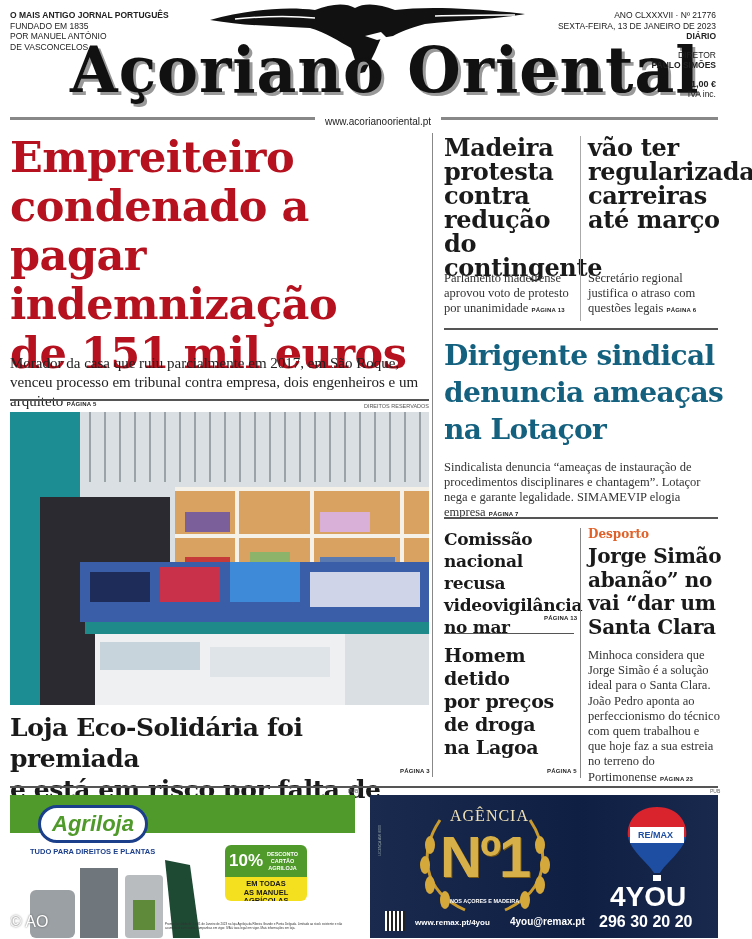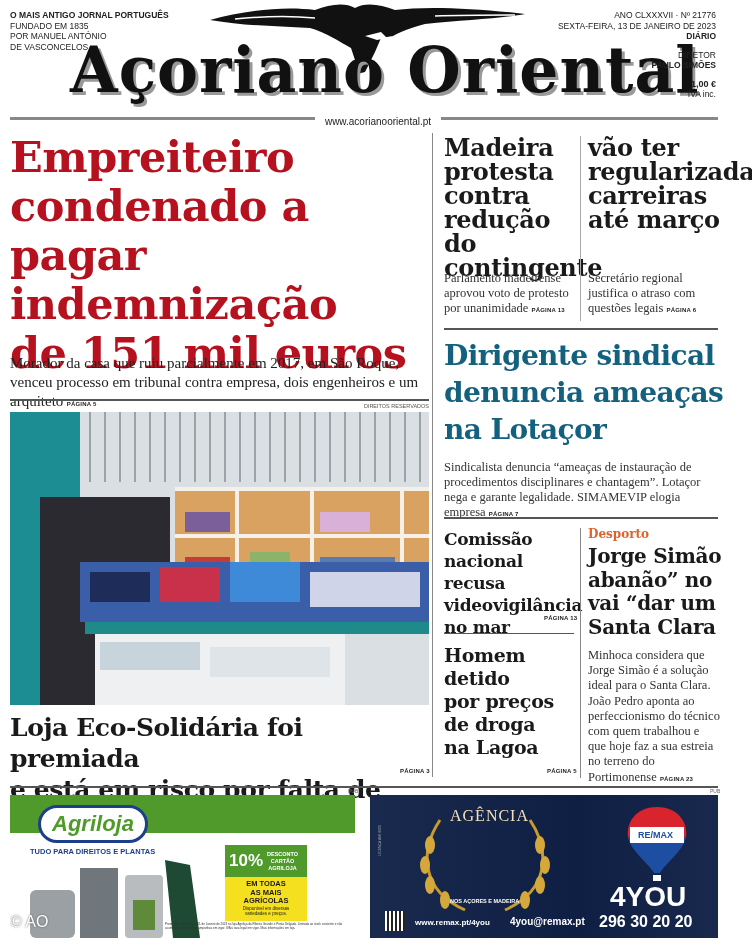--- a/index.html
+++ b/index.html
@@ -221,32 +221,32 @@
   <div class="abs" style="left:0;top:0;width:345px;height:38px;background:#4f9a2a"></div>
   <div class="abs sans" style="left:28px;top:10px;width:110px;height:38px;background:#fff;border-radius:20px;border:3px solid #1c3f8c;text-align:center;line-height:32px;font-weight:700;font-size:22px;color:#4f9a2a;font-style:italic">Agriloja</div>
   <div class="abs sans" style="left:20px;top:52px;font-size:7.5px;font-weight:700;color:#1c3f8c">TUDO PARA DIREITOS E PLANTAS</div>
   <svg class="abs" style="left:15px;top:65px" width="175" height="78">
     <rect x="5" y="30" width="45" height="48" rx="6" fill="#9aa0a4"></rect>
     <rect x="55" y="8" width="38" height="70" fill="#6f777c"></rect>
     <rect x="100" y="15" width="38" height="63" rx="4" fill="#b8bcbe"></rect>
     <rect x="108" y="40" width="22" height="30" fill="#5e8a3a"></rect>
     <polygon points="140,0 165,5 175,78 148,78" fill="#1e4a34"></polygon>
   </svg>
-  <div class="abs" style="left:215px;top:50px;width:82px;height:80px;border-radius:0;overflow:hidden">
+  <div class="abs" style="left:215px;top:50px;width:82px;height:56px;border-radius:6px;overflow:hidden">
     <div style="height:32px;background:#4f9a2a;display:flex;align-items:center;padding-left:4px">
       <span class="sans" style="color:#fff;font-weight:700;font-size:17px">10%</span>
       <span class="sans" style="color:#fff;font-weight:700;font-size:5.5px;line-height:7px;margin-left:4px;text-align:center">
         <span style="display:block">DESCONTO</span>
         <span style="display:block">CARTÃO</span>
         <span style="display:block">AGRILOJA</span>
       </span>
     </div>
     <div class="sans" style="height:44px;background:#f5e020;text-align:center;font-weight:700;font-size:7.5px;line-height:8.5px;padding-top:3px;color:#1a1a1a">
       <div>EM TODAS</div>
-      <div>AS MAIS</div>
+      <div>AS MANUEL</div>
       <div>AGRÍCOLAS</div>
       <div style="font-weight:400;font-size:4.5px;line-height:5.5px">Disponível em diversas</div>
       <div style="font-weight:400;font-size:4.5px;line-height:5.5px">variedades e preços.</div>
     </div>
   </div>
   <div class="abs sans" style="left:155px;top:127px;width:185px;font-size:3px;line-height:4px;color:#333">Promoção válida de 1 a 31 de Janeiro de 2023 na loja Agriloja da Ribeira Grande e Ponta Delgada. Limitado ao stock existente e não acumulável com outras campanhas em vigor. IVA à taxa legal em vigor. Mais informações em loja.</div>
   <div class="abs sans" style="left:0px;top:118px;font-size:16px;color:#fff;text-shadow:0 0 2px #555">© AO</div>
 </div>
 
 <div class="abs ad" style="left:370px;top:795px;width:348px;height:143px;background:linear-gradient(90deg,#1a2a4e,#0f1f44 60%,#18294d);overflow:hidden">
@@ -259,20 +259,21 @@
         <ellipse cx="15" cy="55" rx="5" ry="9"></ellipse>
         <ellipse cx="20" cy="75" rx="5" ry="9"></ellipse>
         <ellipse cx="35" cy="90" rx="5" ry="9"></ellipse>
       <ellipse cx="130" cy="35" rx="5" ry="9"></ellipse>
         <ellipse cx="135" cy="55" rx="5" ry="9"></ellipse>
         <ellipse cx="130" cy="75" rx="5" ry="9"></ellipse>
         <ellipse cx="115" cy="90" rx="5" ry="9"></ellipse>
     </g>
   </svg>
   <div class="abs lserif" style="left:80px;top:12px;font-size:16px;color:#f0e2b8;letter-spacing:1px">AGÊNCIA</div>
+  <div class="abs sans" style="left:70px;top:28px;font-size:58px;font-weight:700;color:#d8b04a;text-shadow:1px 1px 0 #7a5a12;letter-spacing:-2px">Nº1</div>
   <div class="abs sans" style="left:80px;top:103px;font-size:5.5px;font-weight:700;color:#fff">NOS AÇORES E MADEIRA</div>
   <div class="abs" style="left:15px;top:116px;width:20px;height:20px;background:repeating-linear-gradient(90deg,#fff 0 2px,#222 2px 4px)"></div>
   <div class="abs sans" style="left:45px;top:123px;font-size:8px;font-weight:700;color:#fff">www.remax.pt/4you</div>
   <div class="abs sans" style="left:140px;top:121px;font-size:10px;font-weight:700;color:#fff">4you@remax.pt</div>
   <svg class="abs" style="left:254px;top:10px" width="66" height="80">
     <path d="M33 2 C10 2 2 20 4 32 L62 32 C64 20 56 2 33 2Z" fill="#d9242d"></path>
     <path d="M4 32 L62 32 C60 45 40 60 36 68 L30 68 C26 60 6 45 4 32Z" fill="#1e4ea2"></path>
     <rect x="6" y="22" width="54" height="16" fill="#fff"></rect>
     <rect x="29" y="70" width="8" height="6" fill="#fff"></rect>
   </svg>

